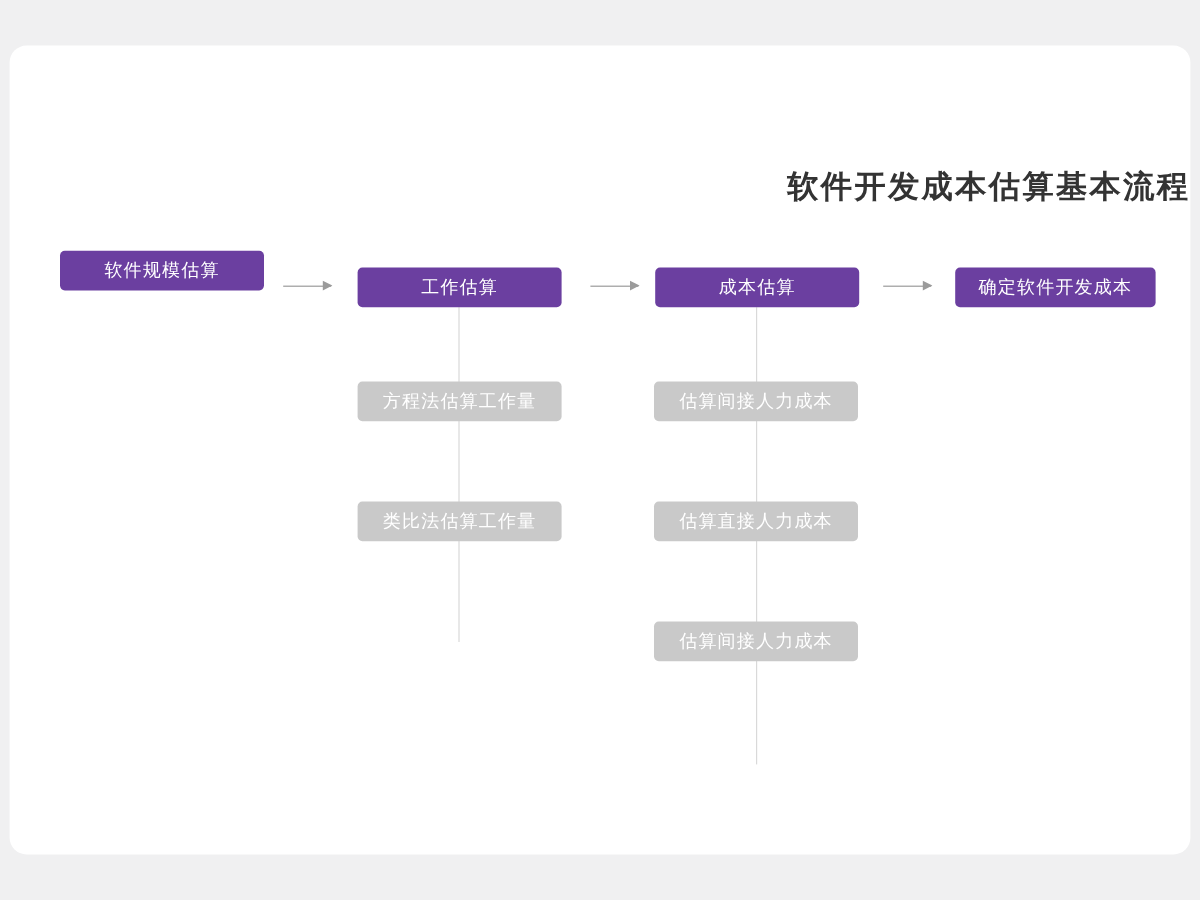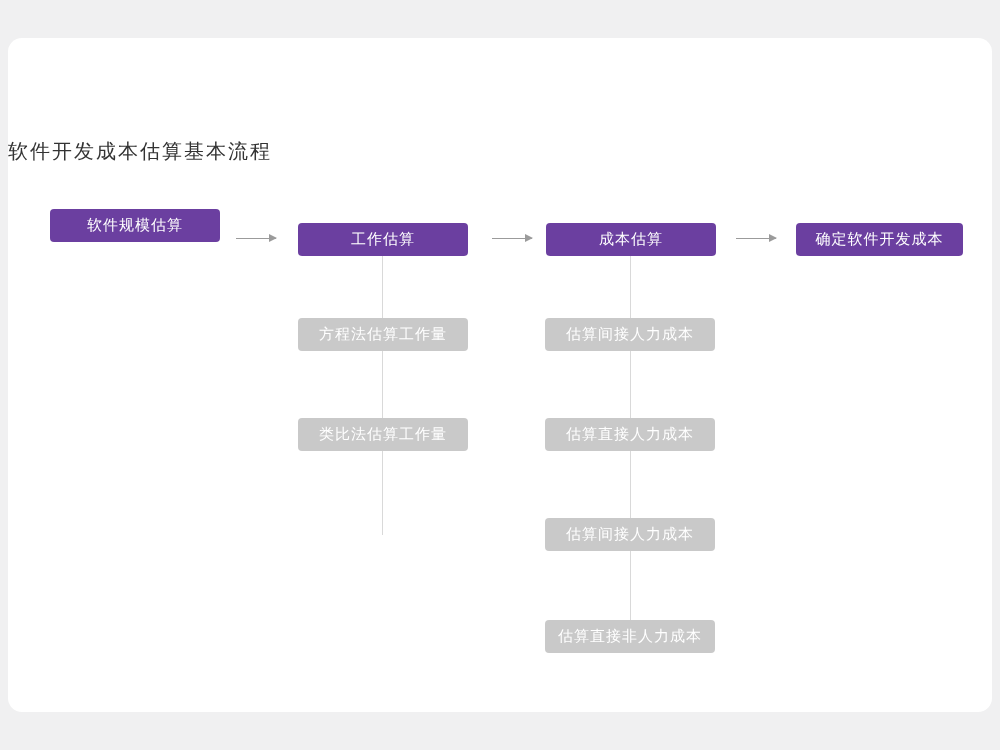--- a/index.html
+++ b/index.html
@@ -22,25 +22,25 @@
   .card{
     position:absolute;
     left:8px;top:38px;
     width:984px;height:674px;
     background:var(--card-bg);
     border-radius:14px;
   }
   .title{
     position:absolute;
     top:100px;left:0;width:100%;
-    text-align:left;
-    font-size:20px;
+    text-align:right;
+    font-size:26px;
     letter-spacing:2px;
     color:var(--title-color);
-    font-weight:400;
+    font-weight:700;
   }
   .box{
     position:absolute;
     height:33px;
     width:170px;
     border-radius:4px;
     display:flex;
     align-items:center;
     justify-content:center;
     font-size:15px;
@@ -109,15 +109,14 @@
   <div class="box primary-box pos-step2">成本估算</div>
   <div class="arrow pos-arrow2"></div>
   <div class="box primary-box pos-step3">确定软件开发成本</div>
 
   <div class="box sub-box pos-work0">方程法估算工作量</div>
   <div class="box sub-box pos-work1">类比法估算工作量</div>
 
   <div class="box sub-box pos-cost0">估算间接人力成本</div>
   <div class="box sub-box pos-cost1">估算直接人力成本</div>
   <div class="box sub-box pos-cost2">估算间接人力成本</div>
-  <div class="box sub-box pos-cost3">估算直接非人力成本</div>
 
 </div>
 
 </body></html>

